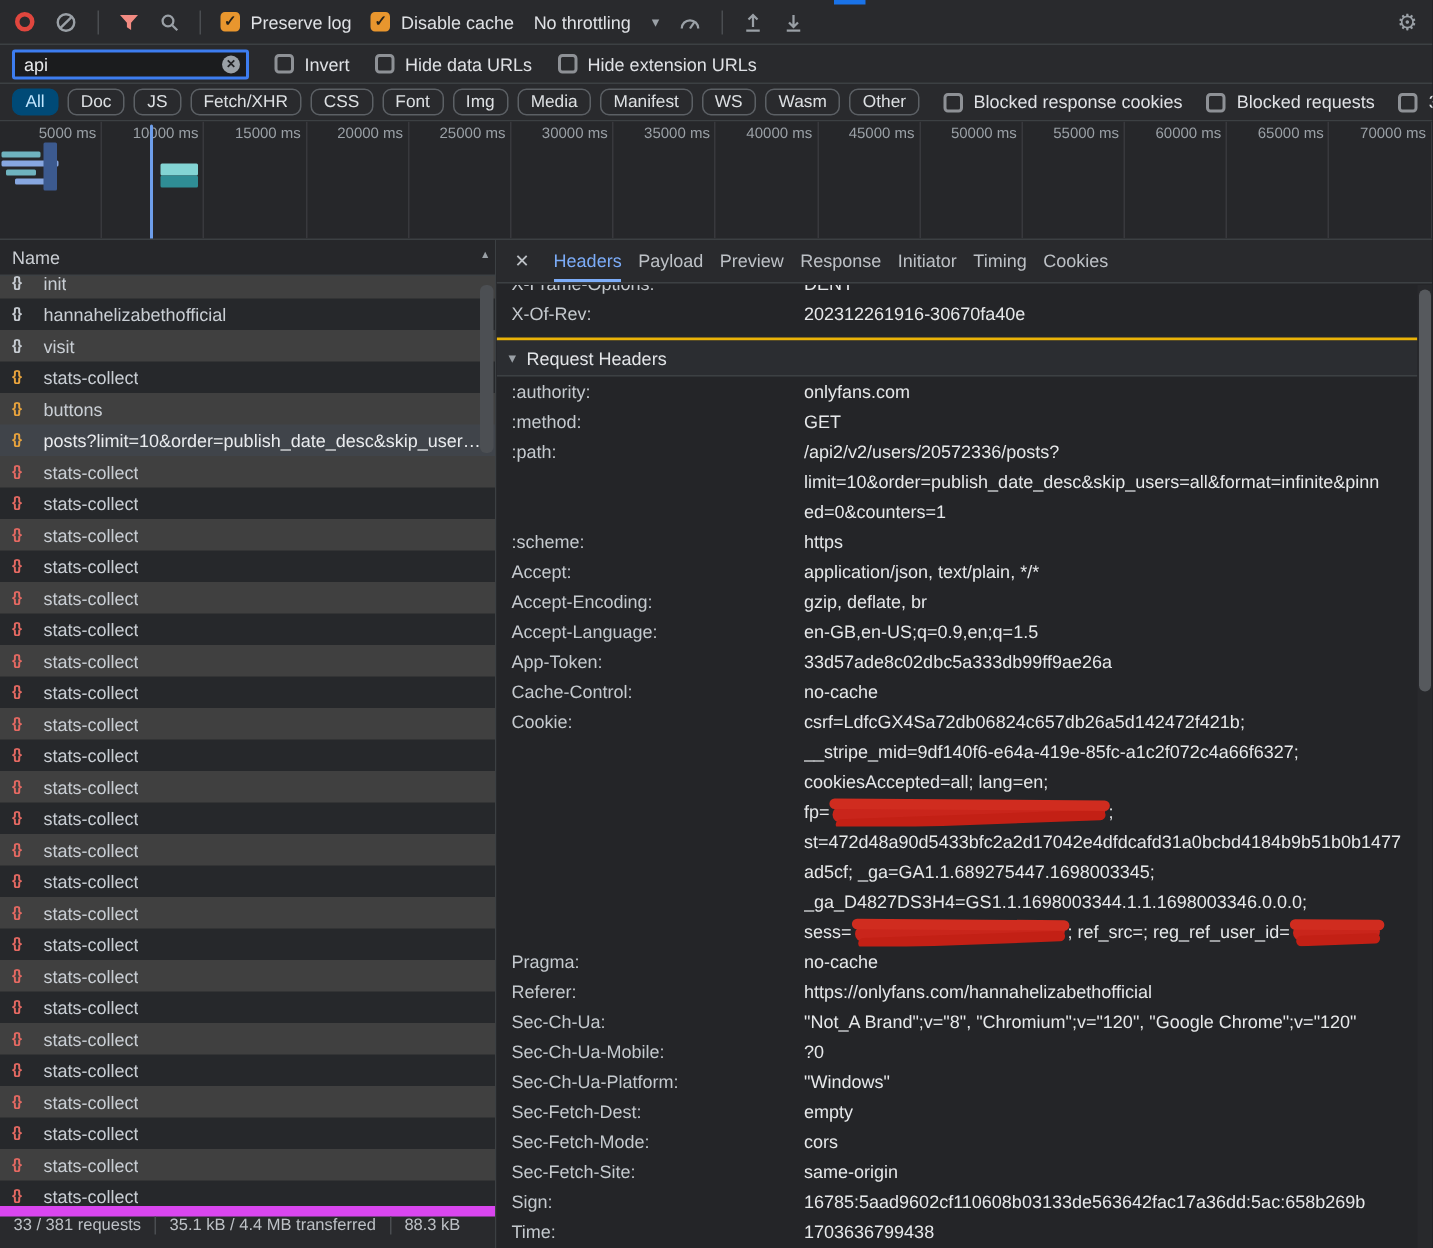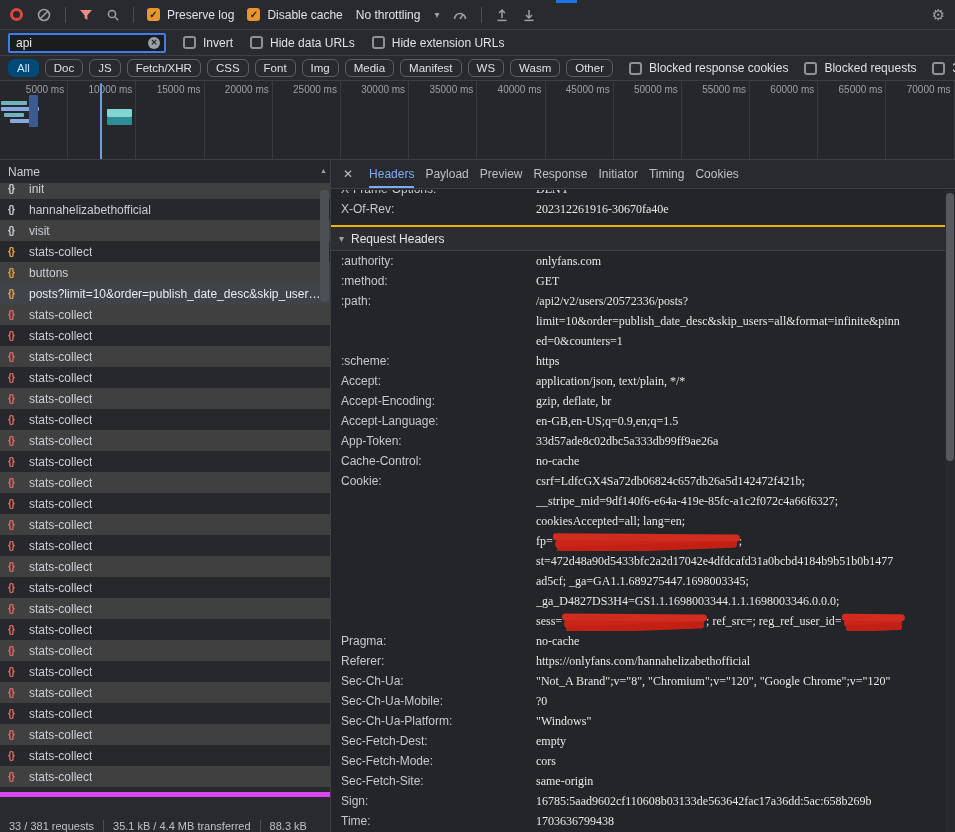--- a/index.html
+++ b/index.html
@@ -80,33 +80,33 @@
   .dtab { color:#bdc1c6; display:flex; align-items:center; height:100%; white-space:nowrap; }
   .dtab.active { color:#7cacf8; box-shadow:inset 0 -2px 0 #7cacf8; }
   .hdr-content { position:absolute; left:0; top:30px; right:10px; bottom:0; overflow:hidden; }
   .top-block { margin-top:-11px; padding-bottom:6px; border-bottom:2px solid #eab308; }
   .section-bar { height:24px; background:#2b2d31; border-bottom:1px solid #3c4043;
                  display:flex; align-items:center; gap:7px; padding-left:8px; color:#e3e5e8; }
   .disclosure { color:#9aa0a6; font-size:10px; }
   .hdr-row { display:flex; }
   .hdr-name { width:205px; flex:none; padding-left:10px; line-height:20px; color:#c4c9ce; white-space:nowrap; }
   .hdr-value { flex:1; color:#e6e8ea; }
-  .val-line { white-space:nowrap; height:20px; line-height:20px; overflow:hidden;font-family:Liberation Serif, serif; }
+  .val-line { white-space:nowrap; height:20px; line-height:20px; overflow:hidden; }
   .redact { display:inline-block; height:11px; border-radius:6px; background:#c9251b;
             vertical-align:middle; transform:rotate(-1deg); position:relative; margin:0 2px; }
   .redact::after { content:""; position:absolute; left:-2px; right:-3px; top:-3px; height:7px;
                    background:#d02c1f; border-radius:8px; transform:rotate(1.4deg); }
   .redact::before { content:""; position:absolute; left:2px; right:0; bottom:-3px; height:7px;
                     background:#c32015; border-radius:8px; transform:rotate(-1.1deg); }
   .right-scrollbar { position:absolute; right:0; top:30px; width:10px; bottom:0; background:#28292c; }
   .right-thumb { position:absolute; top:3px; left:1px; width:8px; height:268px; background:#56595d; border-radius:4px; }
 
   
-  .status-bar { position:absolute; left:0; bottom:0; width:330px; height:40px; background:#292a2d;
-                border-top:5px solid #d946ef; display:flex; align-items:flex-end; font-size:11px; color:#bdc1c6; }
+  .status-bar { position:absolute; left:0; bottom:0; width:330px; height:28px; background:#292a2d;
+                border-top:7px solid #d946ef; display:flex; align-items:flex-start; font-size:11px; color:#bdc1c6; }
   .sb-item { padding:0 9px; white-space:nowrap; }
   .sb-item + .sb-item { border-left:1px solid #4a4d51; }
 </style>
 </head>
 <body>
 
 <div class="toolbar">
   <span class="record-dot"></span>
   <span class="icon-btn">
     <svg width="16" height="16" viewBox="0 0 16 16">

